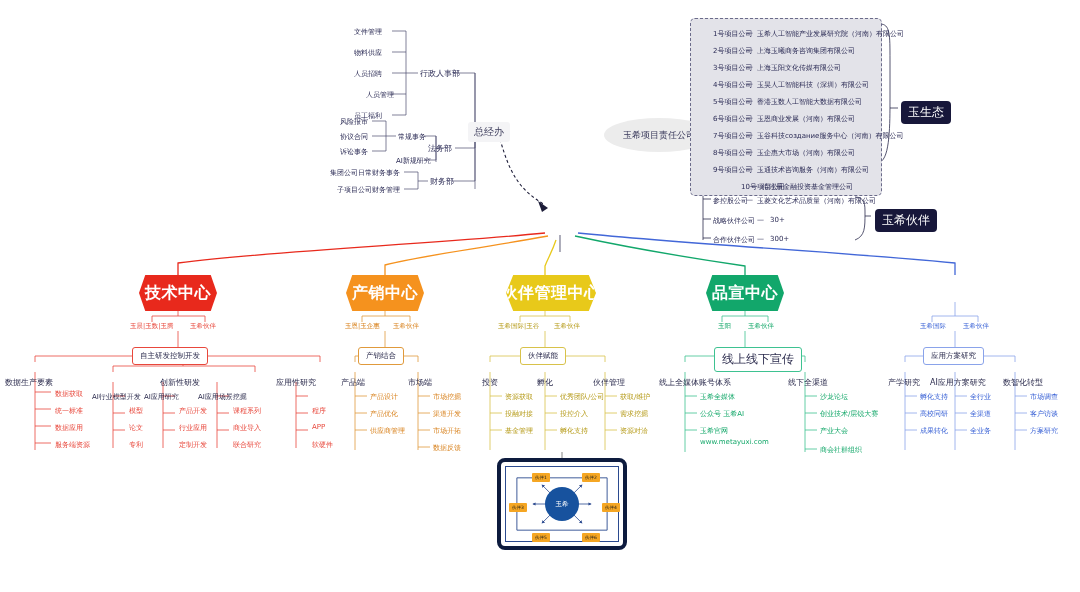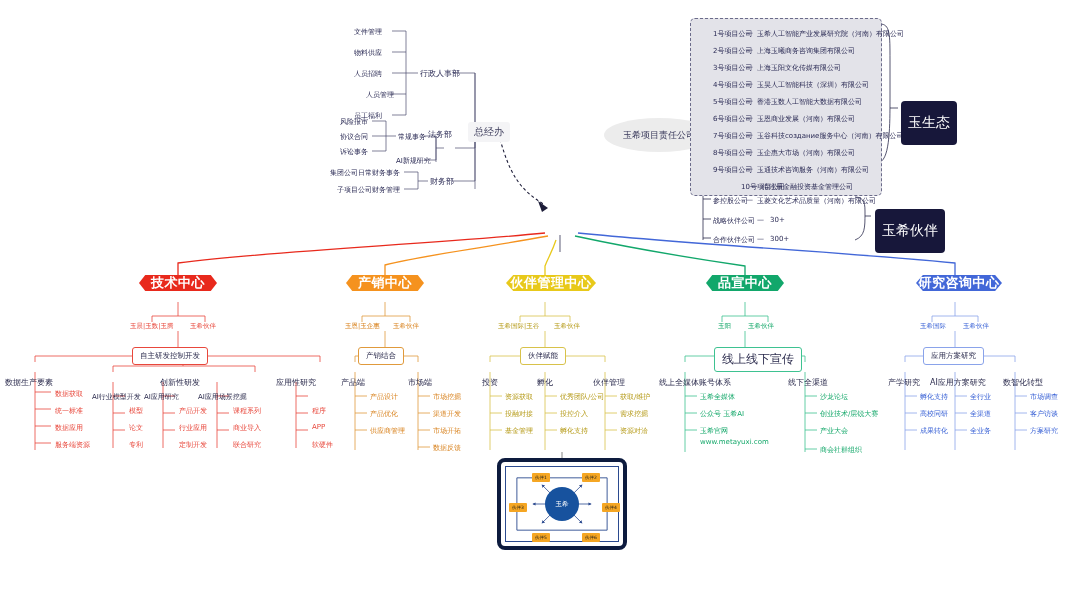--- a/index.html
+++ b/index.html
@@ -16,30 +16,30 @@
 
   
   .hex{
     display:flex;align-items:center;justify-content:center;
     color:#fff;font-weight:bold;letter-spacing:.5px;
     clip-path:polygon(8% 0,92% 0,100% 50%,92% 100%,8% 100%,0 50%);
   }
   .hex-main{
     width:84px;height:36px;background:#14142b;font-size:12px;
   }
-  .hex-c{width:78px;height:16px;font-size:13px;}
+  .hex-c{width:78px;height:36px;font-size:16px;}
 
   .ellipse{
     background:#ececec;color:#3a3a5c;border-radius:50%;
     display:flex;align-items:center;justify-content:center;
     font-size:9px;width:110px;height:34px;
   }
   .badge{
-    background:#17173a;color:#fff;font-size:14px;
-    border-radius:4px;padding:13px 7px;
+    background:#17173a;color:#fff;font-size:12px;
+    border-radius:4px;padding:3px 7px;
   }
   .pill{
     background:#f4f4f6;color:#3d3d5c;font-size:10px;
     border-radius:3px;padding:3px 6px;
   }
   .dashbox{
     position:absolute;border:1px dashed #6b6b8a;background:#e3e3e9;
     border-radius:5px;
   }
   .txt{position:absolute;font-size:7px;white-space:nowrap;}
@@ -223,21 +223,21 @@
   <div class="txt txt-nv" style="left:382px;top:69px;transform:translateX(-100%);">人员招聘</div>
   <div class="txt txt-nv" style="left:394px;top:90px;transform:translateX(-100%);">人员管理</div>
   <div class="txt txt-nv" style="left:382px;top:111px;transform:translateX(-100%);">员工福利</div>
   <div class="txt txt-nv hdr" style="left:420px;top:68px;">行政人事部</div>
 
   <div class="txt txt-nv" style="left:368px;top:117px;transform:translateX(-100%);">风险报审</div>
   <div class="txt txt-nv" style="left:368px;top:132px;transform:translateX(-100%);">协议合同</div>
   <div class="txt txt-nv" style="left:368px;top:147px;transform:translateX(-100%);">诉讼事务</div>
   <div class="txt txt-nv" style="left:398px;top:132px;">常规事务</div>
   <div class="txt txt-nv" style="left:396px;top:156px;">AI新规研究</div>
-  <div class="txt txt-nv hdr" style="left:428px;top:129px;">法务部</div>
+  <div class="txt txt-nv hdr" style="left:428px;top:143px;">法务部</div>
 
   <div class="txt txt-nv" style="left:400px;top:168px;transform:translateX(-100%);">集团公司日常财务事务</div>
   <div class="txt txt-nv" style="left:400px;top:185px;transform:translateX(-100%);">子项目公司财务管理</div>
   <div class="txt txt-nv hdr" style="left:430px;top:176px;">财务部</div>
 
   <div class="node pill" style="left:468px;top:122px;">总经办</div>
 
 
   <div class="node ellipse" style="left:604px;top:118px;">玉希项目责任公司</div>
 
@@ -376,21 +376,20 @@
   <div class="txt txt-grn" style="left:700px;top:409px;">公众号 玉希AI</div>
   <div class="txt txt-grn" style="left:700px;top:426px;">玉希官网</div>
   <div class="txt txt-grn" style="left:700px;top:438px;">www.metayuxi.com</div>
 
   <div class="txt txt-dark hdr" style="left:788px;top:377px;">线下全渠道</div>
   <div class="txt txt-grn" style="left:820px;top:392px;">沙龙论坛</div>
   <div class="txt txt-grn" style="left:820px;top:409px;">创业技术/层锐大赛</div>
   <div class="txt txt-grn" style="left:820px;top:426px;">产业大会</div>
   <div class="txt txt-grn" style="left:820px;top:445px;">商会社群组织</div>
 
-  <div class="node hex hex-c" style="left:916px;top:275px;background:#4267d8;width:86px;">研究咨询中心</div>
   <div class="sub-lbl txt-blu" style="left:920px;top:322px;">玉希国际</div>
   <div class="sub-lbl txt-blu" style="left:963px;top:322px;">玉希伙伴</div>
   <div class="node" style="left:923px;top:347px;background:#fff;border:1px solid #8aa3ea;border-radius:3px;padding:3px 7px;font-size:7.5px;color:#2b2b4d;">应用方案研究</div>
 
   <div class="txt txt-dark hdr" style="left:888px;top:377px;">产学研究</div>
   <div class="txt txt-blu" style="left:920px;top:392px;">孵化支持</div>
   <div class="txt txt-blu" style="left:920px;top:409px;">高校同研</div>
   <div class="txt txt-blu" style="left:920px;top:426px;">成果转化</div>
 
   <div class="txt txt-dark hdr" style="left:930px;top:377px;">AI应用方案研究</div>

